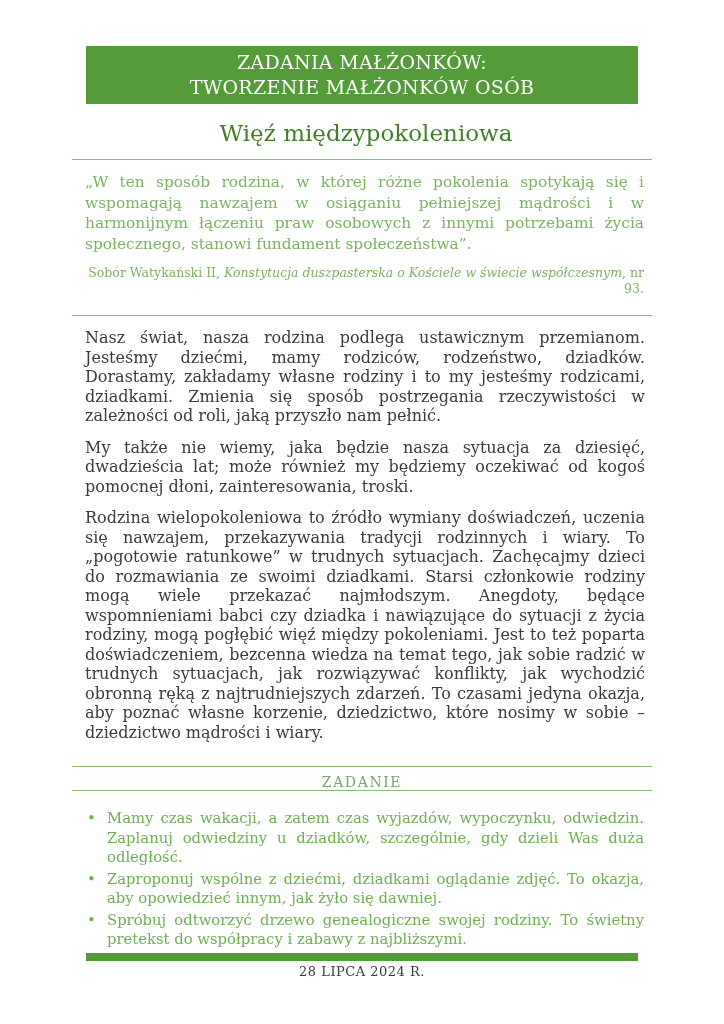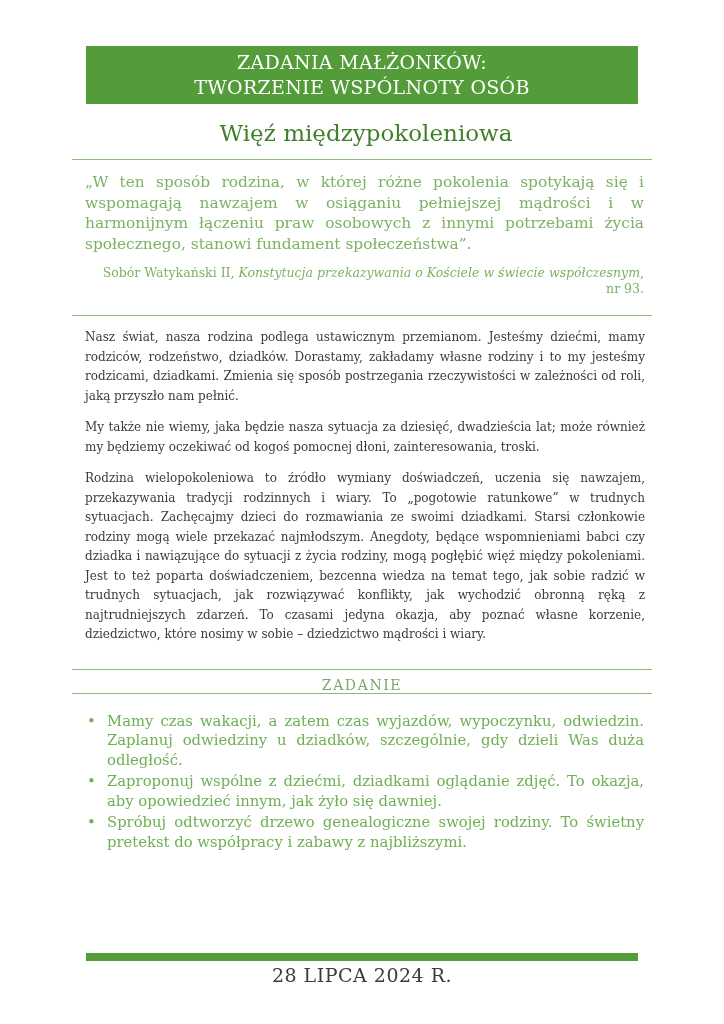--- a/index.html
+++ b/index.html
@@ -52,21 +52,21 @@
     text-align: right;
     color: var(--quote-green, #7db264);
     font-size: 12.5px;
     line-height: 16px;
   }
   .quote-attribution em { font-style: italic; }
   .article-body {
     width: 560px;
     margin: 12px 0 0 85px;
     color: var(--body-text, #3b3b3b);
-    font-size: 12px;
+    font-size: 16px;
     line-height: 19.5px;
   }
   .article-body p { text-align: justify; margin-bottom: 12px; }
   .task-section { width: 580px; margin: 24px 0 0 72px; }
   .task-rule { border-top: 1px solid var(--rule-green, #8cbb74); height: 0; }
   .task-heading {
     text-align: center;
     color: var(--task-green, #7ba56a);
     font-size: 14px;
     font-weight: normal;
@@ -89,39 +89,39 @@
   }
   .task-list li .bullet-dot {
     position: absolute; left: 2px; top: 0;
   }
   .footer { position: absolute; left: 86px; top: 953px; width: 552px; }
   .footer-bar { height: 8px; background: var(--banner-green, #549c39); }
   .footer-date {
     margin-top: 3px;
     text-align: center;
     color: var(--body-text, #3b3b3b);
-    font-size: 19px;
+    font-size: 13px;
     letter-spacing: 0.5px;
   }
 </style>
 </head>
 <body>
 
 <div class="page">
 
   <header class="banner">
     <div>ZADANIA MAŁŻONKÓW:</div>
-    <div>TWORZENIE WSPÓLNOTY OSÓB</div>
+    <div>TWORZENIE MAŁŻONKÓW OSÓB</div>
   </header>
 
   <h1 class="page-title">Więź międzypokoleniowa</h1>
 
   <section class="quote-section">
     <p class="quote-text">„W ten sposób rodzina, w której różne pokolenia spotykają się i wspomagają nawzajem w osiąganiu pełniejszej mądrości i w harmonijnym łączeniu praw osobowych z innymi potrzebami życia społecznego, stanowi fundament społeczeństwa”.</p>
-    <p class="quote-attribution"><span>Sobór Watykański II, </span><em>Konstytucja przekazywania o Kościele w świecie współczesnym</em><span>, nr 93.</span></p>
+    <p class="quote-attribution"><span>Sobór Watykański II, </span><em>Konstytucja duszpasterska o Kościele w świecie współczesnym</em><span>, nr 93.</span></p>
   </section>
 
   <main class="article-body">
     <p>Nasz świat, nasza rodzina podlega ustawicznym przemianom. Jesteśmy dziećmi, mamy rodziców, rodzeństwo, dziadków. Dorastamy, zakładamy własne rodziny i to my jesteśmy rodzicami, dziadkami. Zmienia się sposób postrzegania rzeczywistości w zależności od roli, jaką przyszło nam pełnić.</p>
     <p>My także nie wiemy, jaka będzie nasza sytuacja za dziesięć, dwadzieścia lat; może również my będziemy oczekiwać od kogoś pomocnej dłoni, zainteresowania, troski.</p>
     <p>Rodzina wielopokoleniowa to źródło wymiany doświadczeń, uczenia się nawzajem, przekazywania tradycji rodzinnych i wiary. To „pogotowie ratunkowe” w trudnych sytuacjach. Zachęcajmy dzieci do rozmawiania ze swoimi dziadkami. Starsi członkowie rodziny mogą wiele przekazać najmłodszym. Anegdoty, będące wspomnieniami babci czy dziadka i nawiązujące do sytuacji z życia rodziny, mogą pogłębić więź między pokoleniami. Jest to też poparta doświadczeniem, bezcenna wiedza na temat tego, jak sobie radzić w trudnych sytuacjach, jak rozwiązywać konflikty, jak wychodzić obronną ręką z najtrudniejszych zdarzeń. To czasami jedyna okazja, aby poznać własne korzenie, dziedzictwo, które nosimy w sobie – dziedzictwo mądrości i wiary.</p>
   </main>
 
   <section class="task-section">
     <div class="task-rule"></div>

